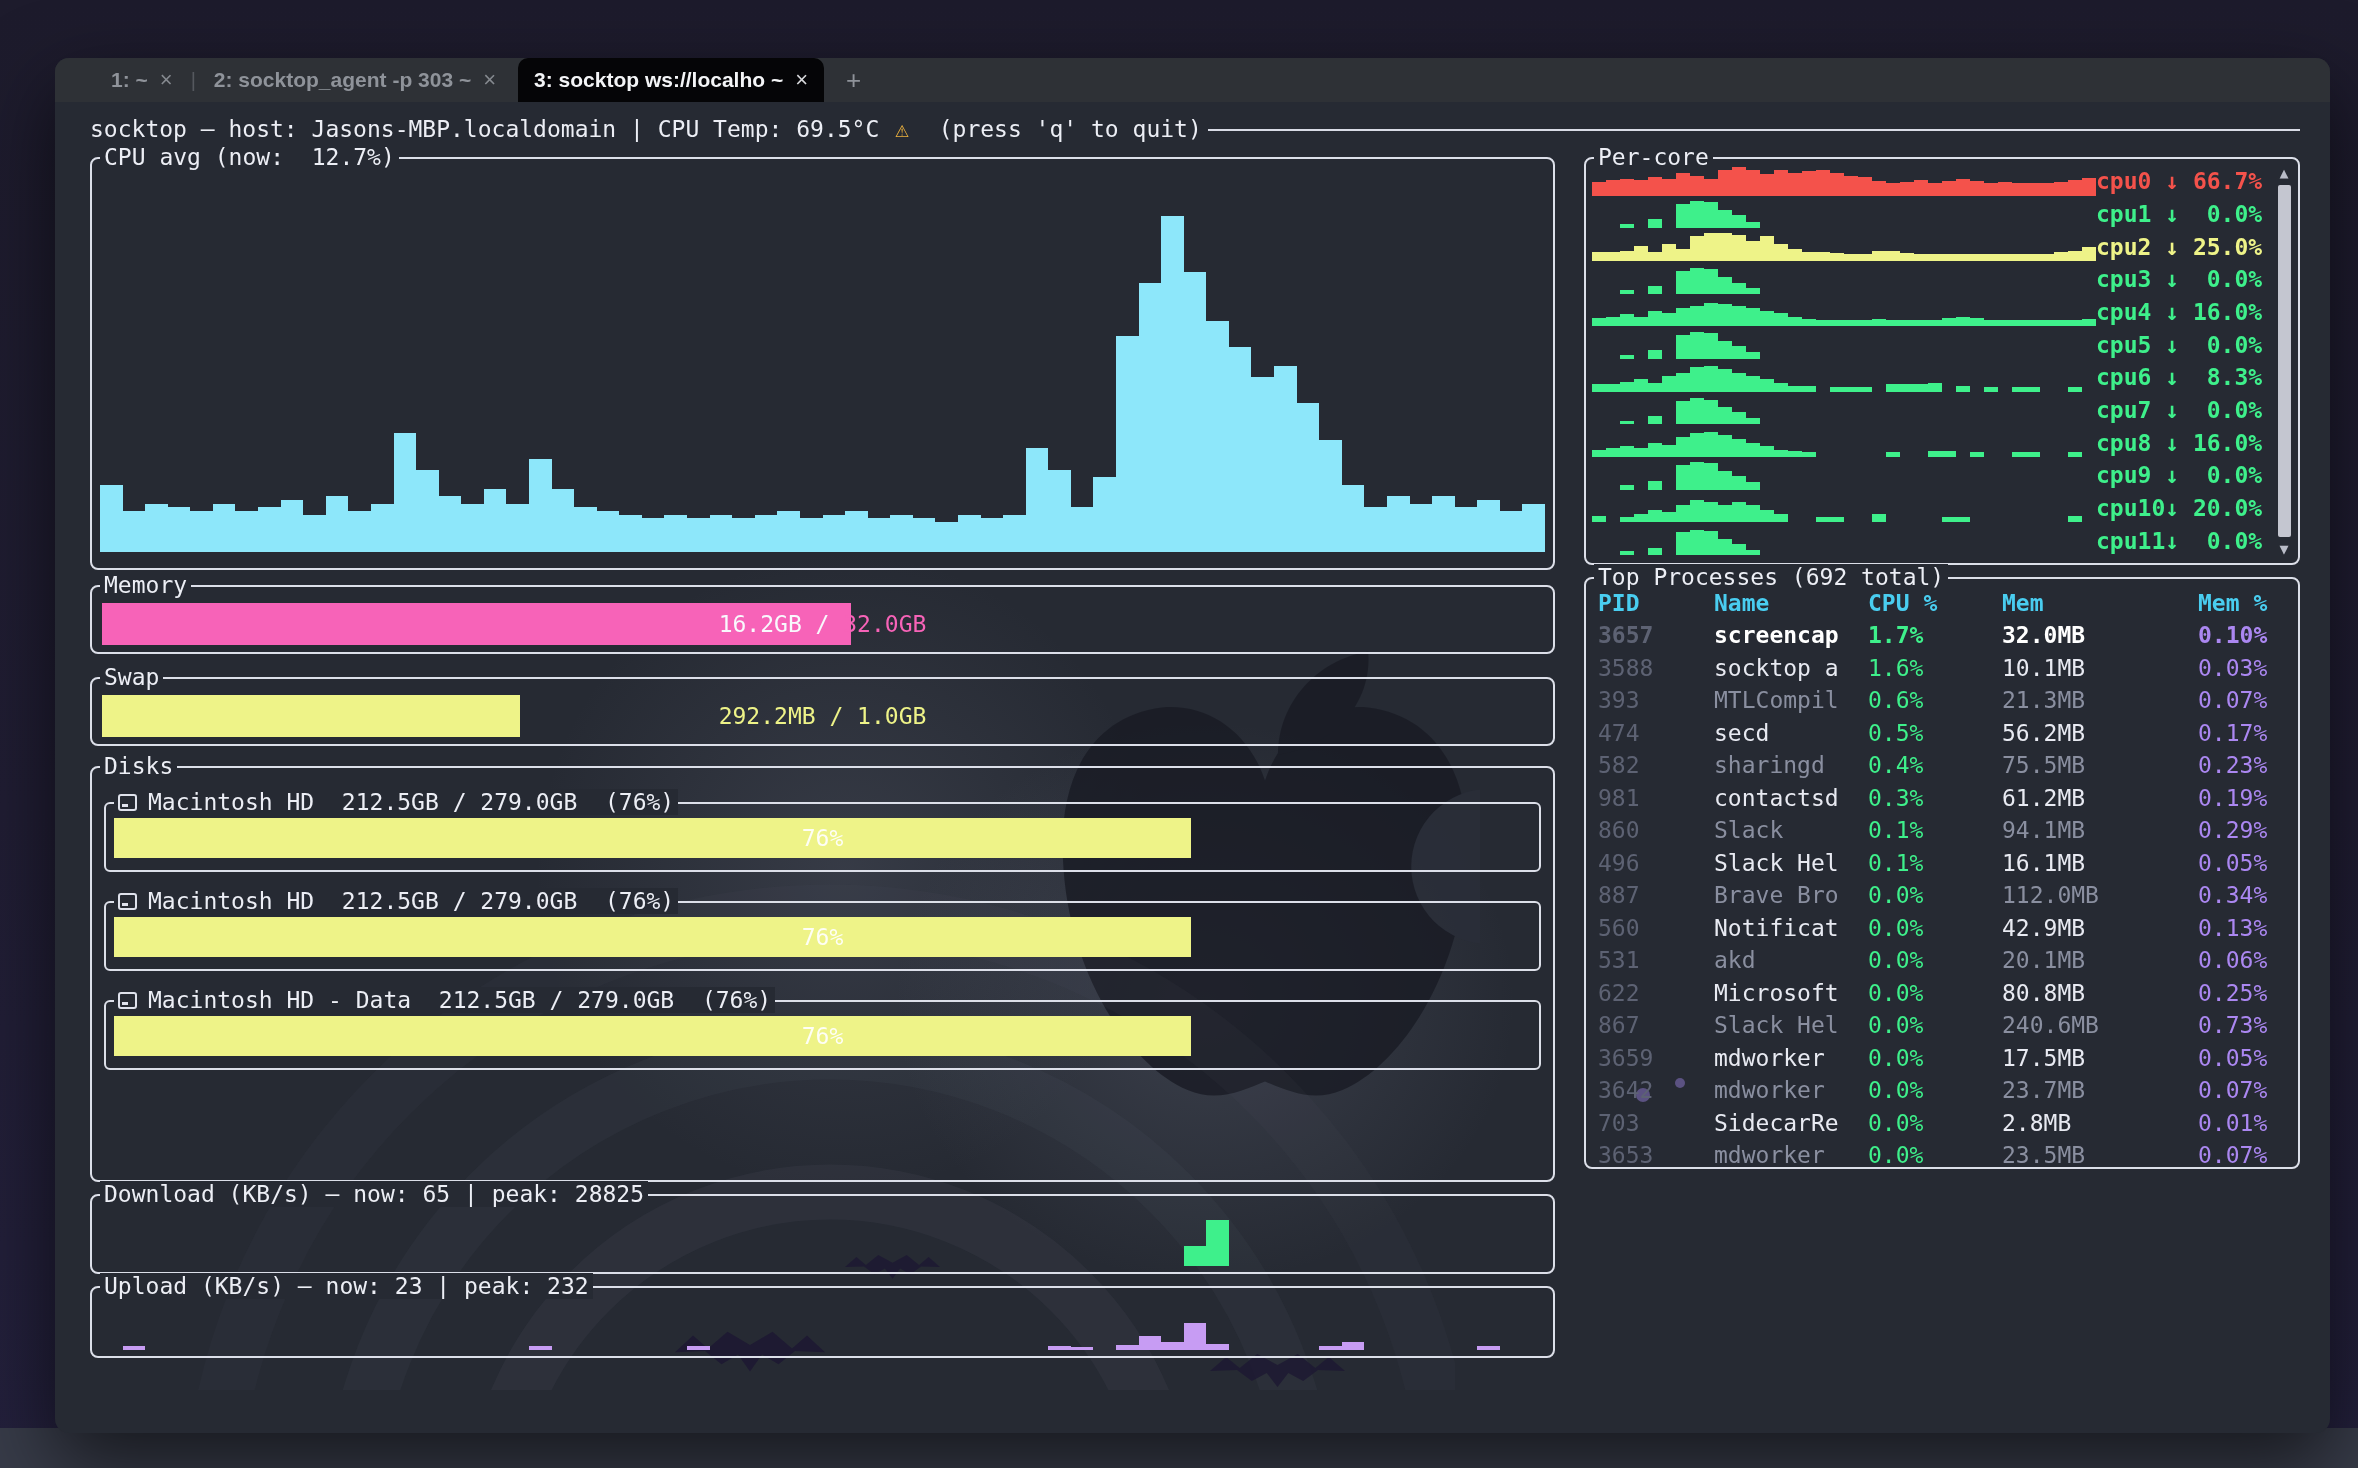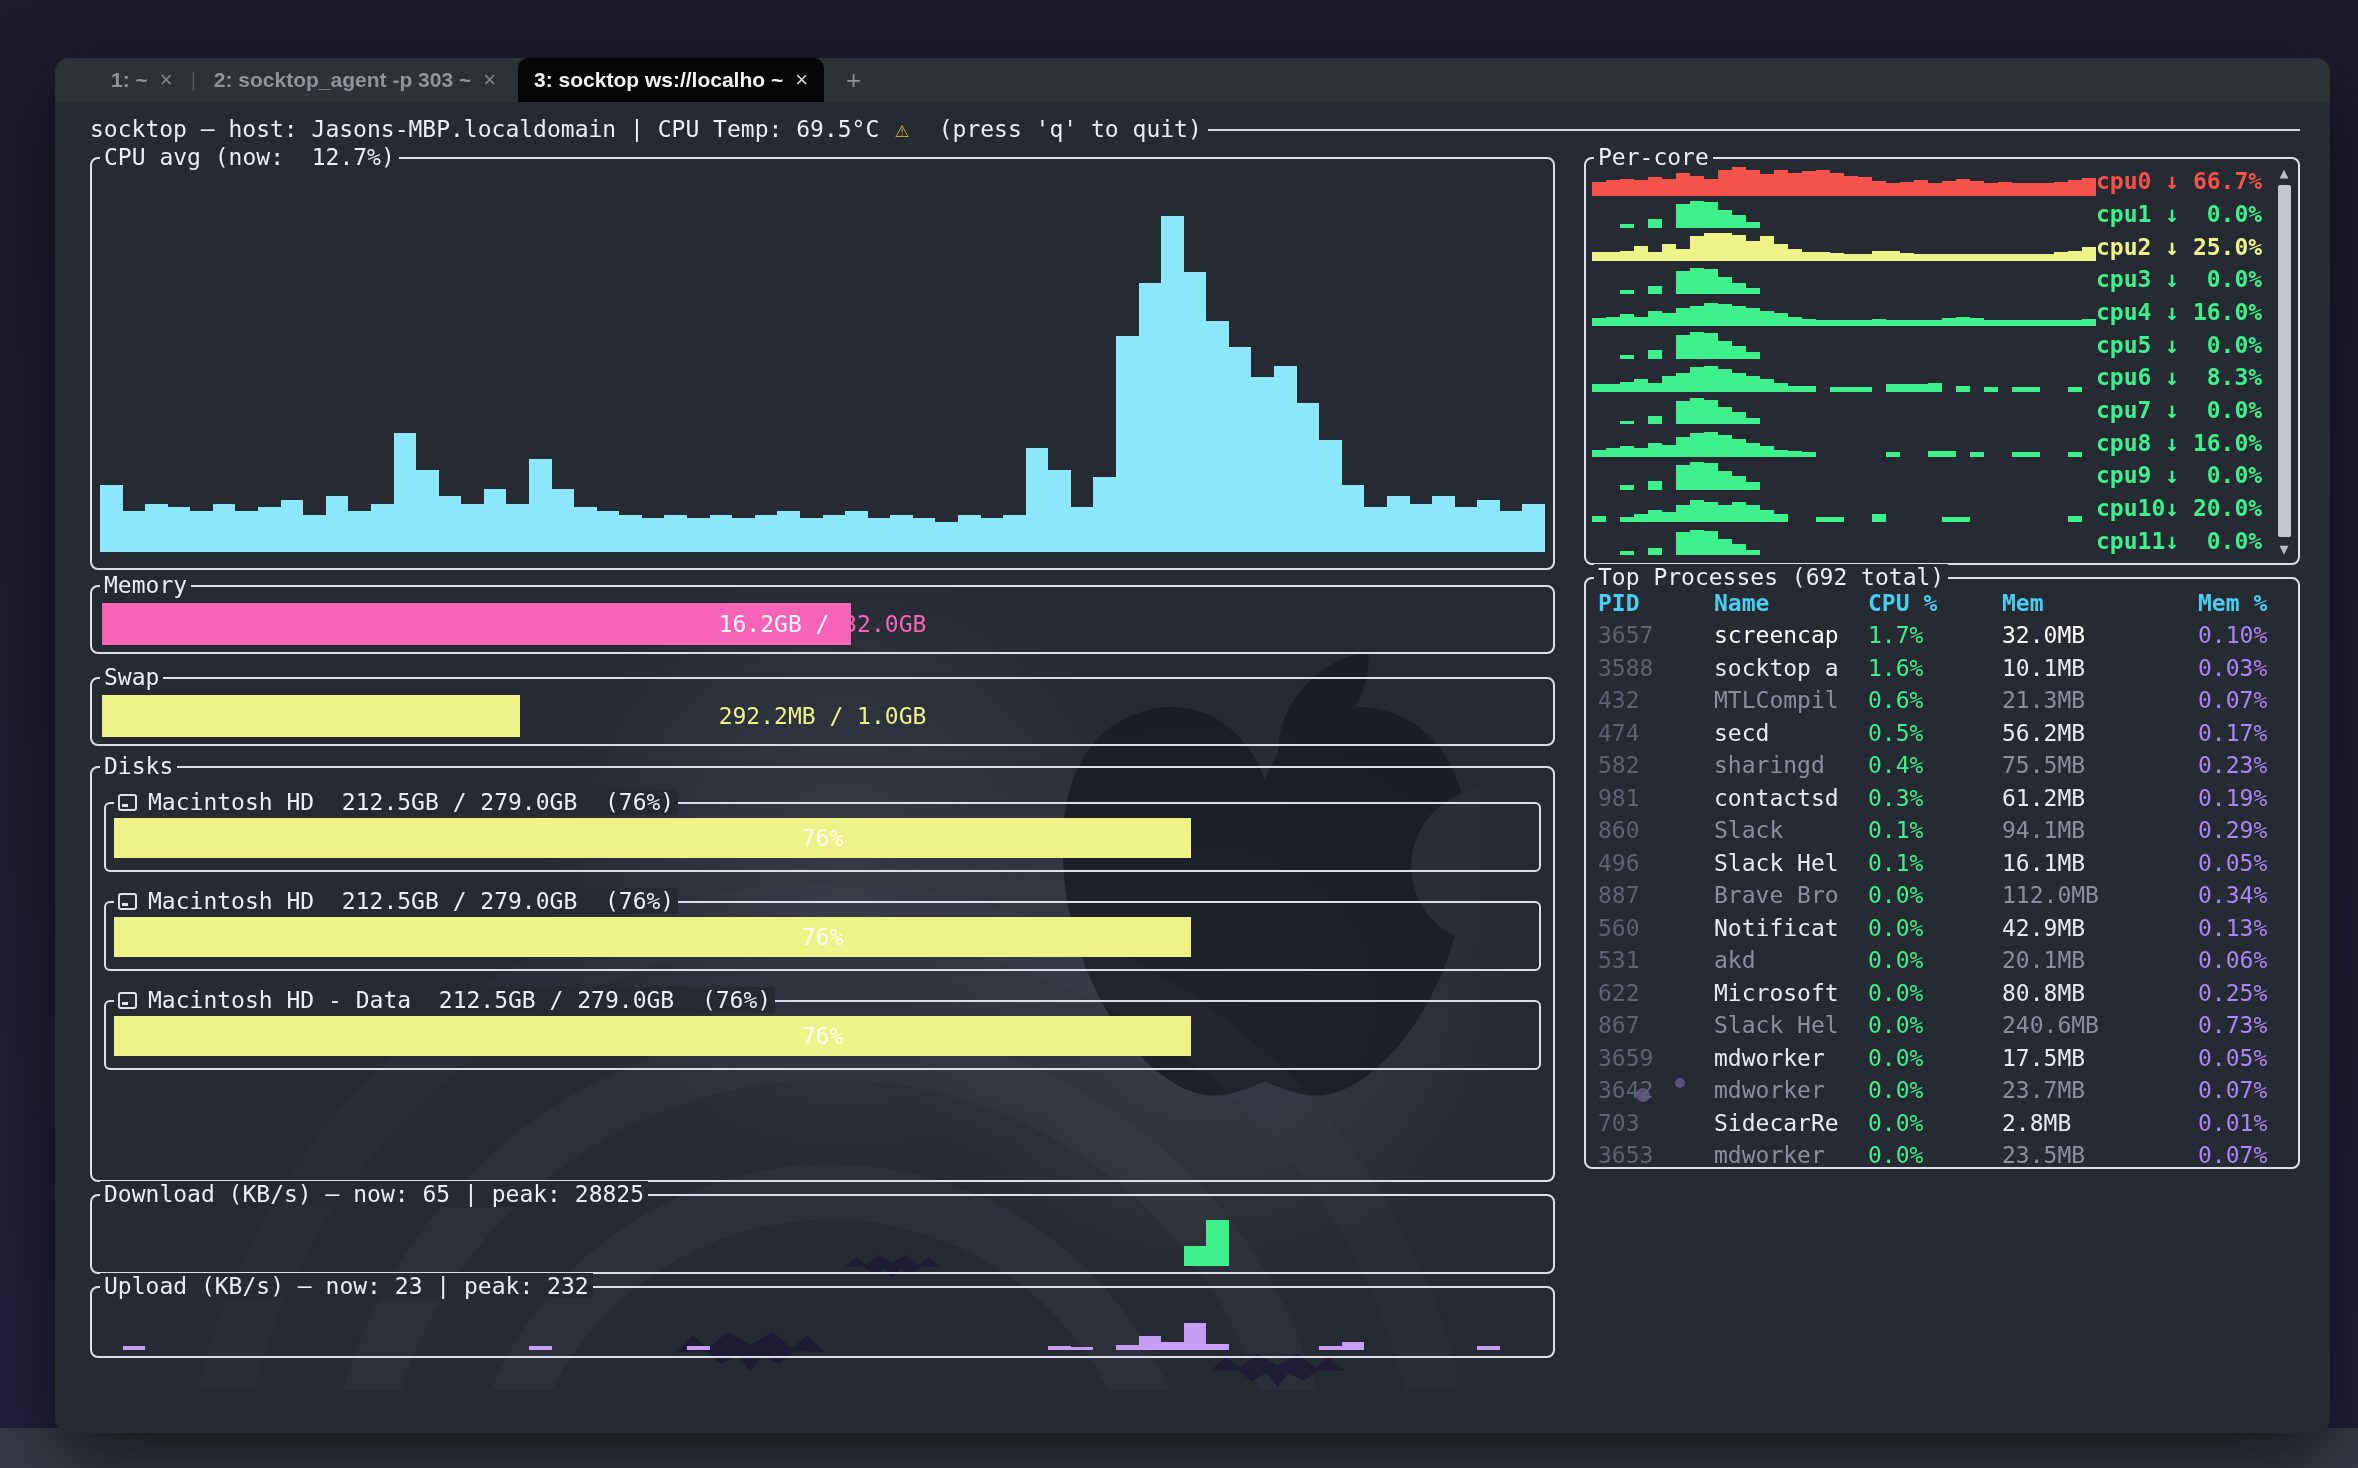--- a/index.html
+++ b/index.html
@@ -102,21 +102,21 @@
 
   
   .panel.procs{height:592px;margin-top:12px;padding:8px 12px 0}
   .prow{display:grid;grid-template-columns:116px 154px 134px 196px 1fr;align-items:center;height:32.5px;font:400 23px var(--mono)}
   .prow.head{height:32px;color:var(--hcyan);font-weight:700}
   .c-pid{color:var(--pid)}
   .c-name,.c-mem{color:#e8eaf2;overflow:hidden;white-space:nowrap}
   .c-cpu{color:var(--green)}
   .c-mpct{color:var(--purple)}
   .prow.dim .c-name,.prow.dim .c-mem{color:var(--dim)}
-  .prow.bold{font-weight:400}
+  .prow.bold{font-weight:700}
   .prow.bold .c-name,.prow.bold .c-mem{color:#ffffff}
 </style>
 </head>
 <body>
 
 <div id="stage">
   <div class="wp-strip"></div>
 
   <div class="window">
 
@@ -957,21 +957,21 @@
 
   <div class="prow">
     <span class="c-pid">3588</span>
     <span class="c-name">socktop_a</span>
     <span class="c-cpu">1.6%</span>
     <span class="c-mem">10.1MB</span>
     <span class="c-mpct">0.03%</span>
   </div>
 
   <div class="prow dim">
-    <span class="c-pid">432</span>
+    <span class="c-pid">393</span>
     <span class="c-name">MTLCompil</span>
     <span class="c-cpu">0.6%</span>
     <span class="c-mem">21.3MB</span>
     <span class="c-mpct">0.07%</span>
   </div>
 
   <div class="prow">
     <span class="c-pid">474</span>
     <span class="c-name">secd</span>
     <span class="c-cpu">0.5%</span>

